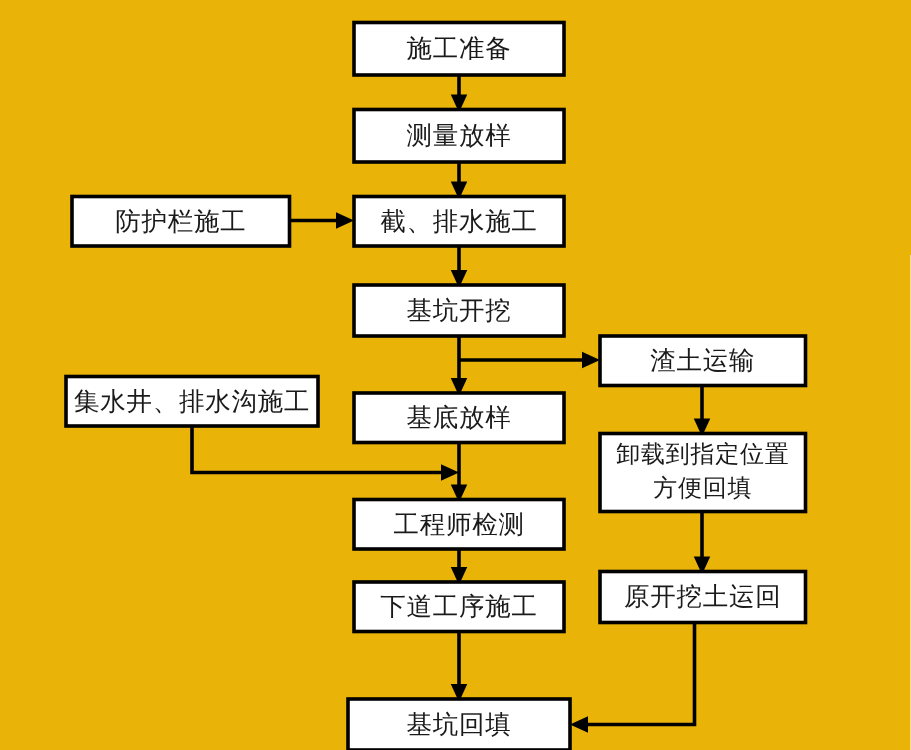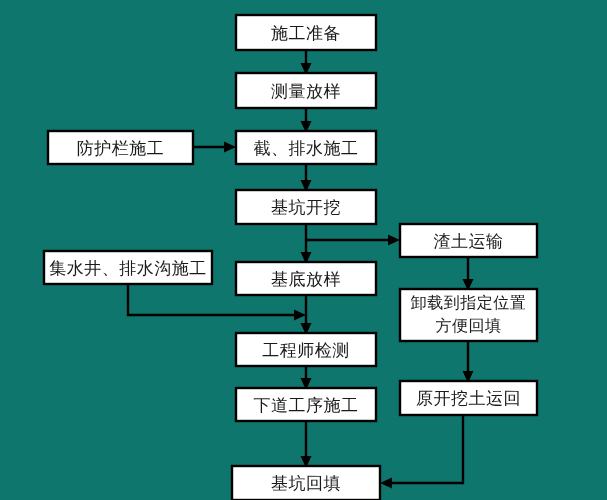--- a/index.html
+++ b/index.html
@@ -4,21 +4,21 @@
 <style>
   html, body {
     margin: 0;
     padding: 0;
     background: #ffffff;
   }
   #page {
     position: relative;
     width: 607px;
     height: 500px;
-    background: #0f766e;
+    background: #eab308;
     overflow: hidden;
     font-family: "DejaVu Sans", "Liberation Sans", sans-serif;
   }
   #flow-svg {
     position: absolute;
     left: 0;
     top: 0;
     width: 607px;
     height: 500px;
   }

